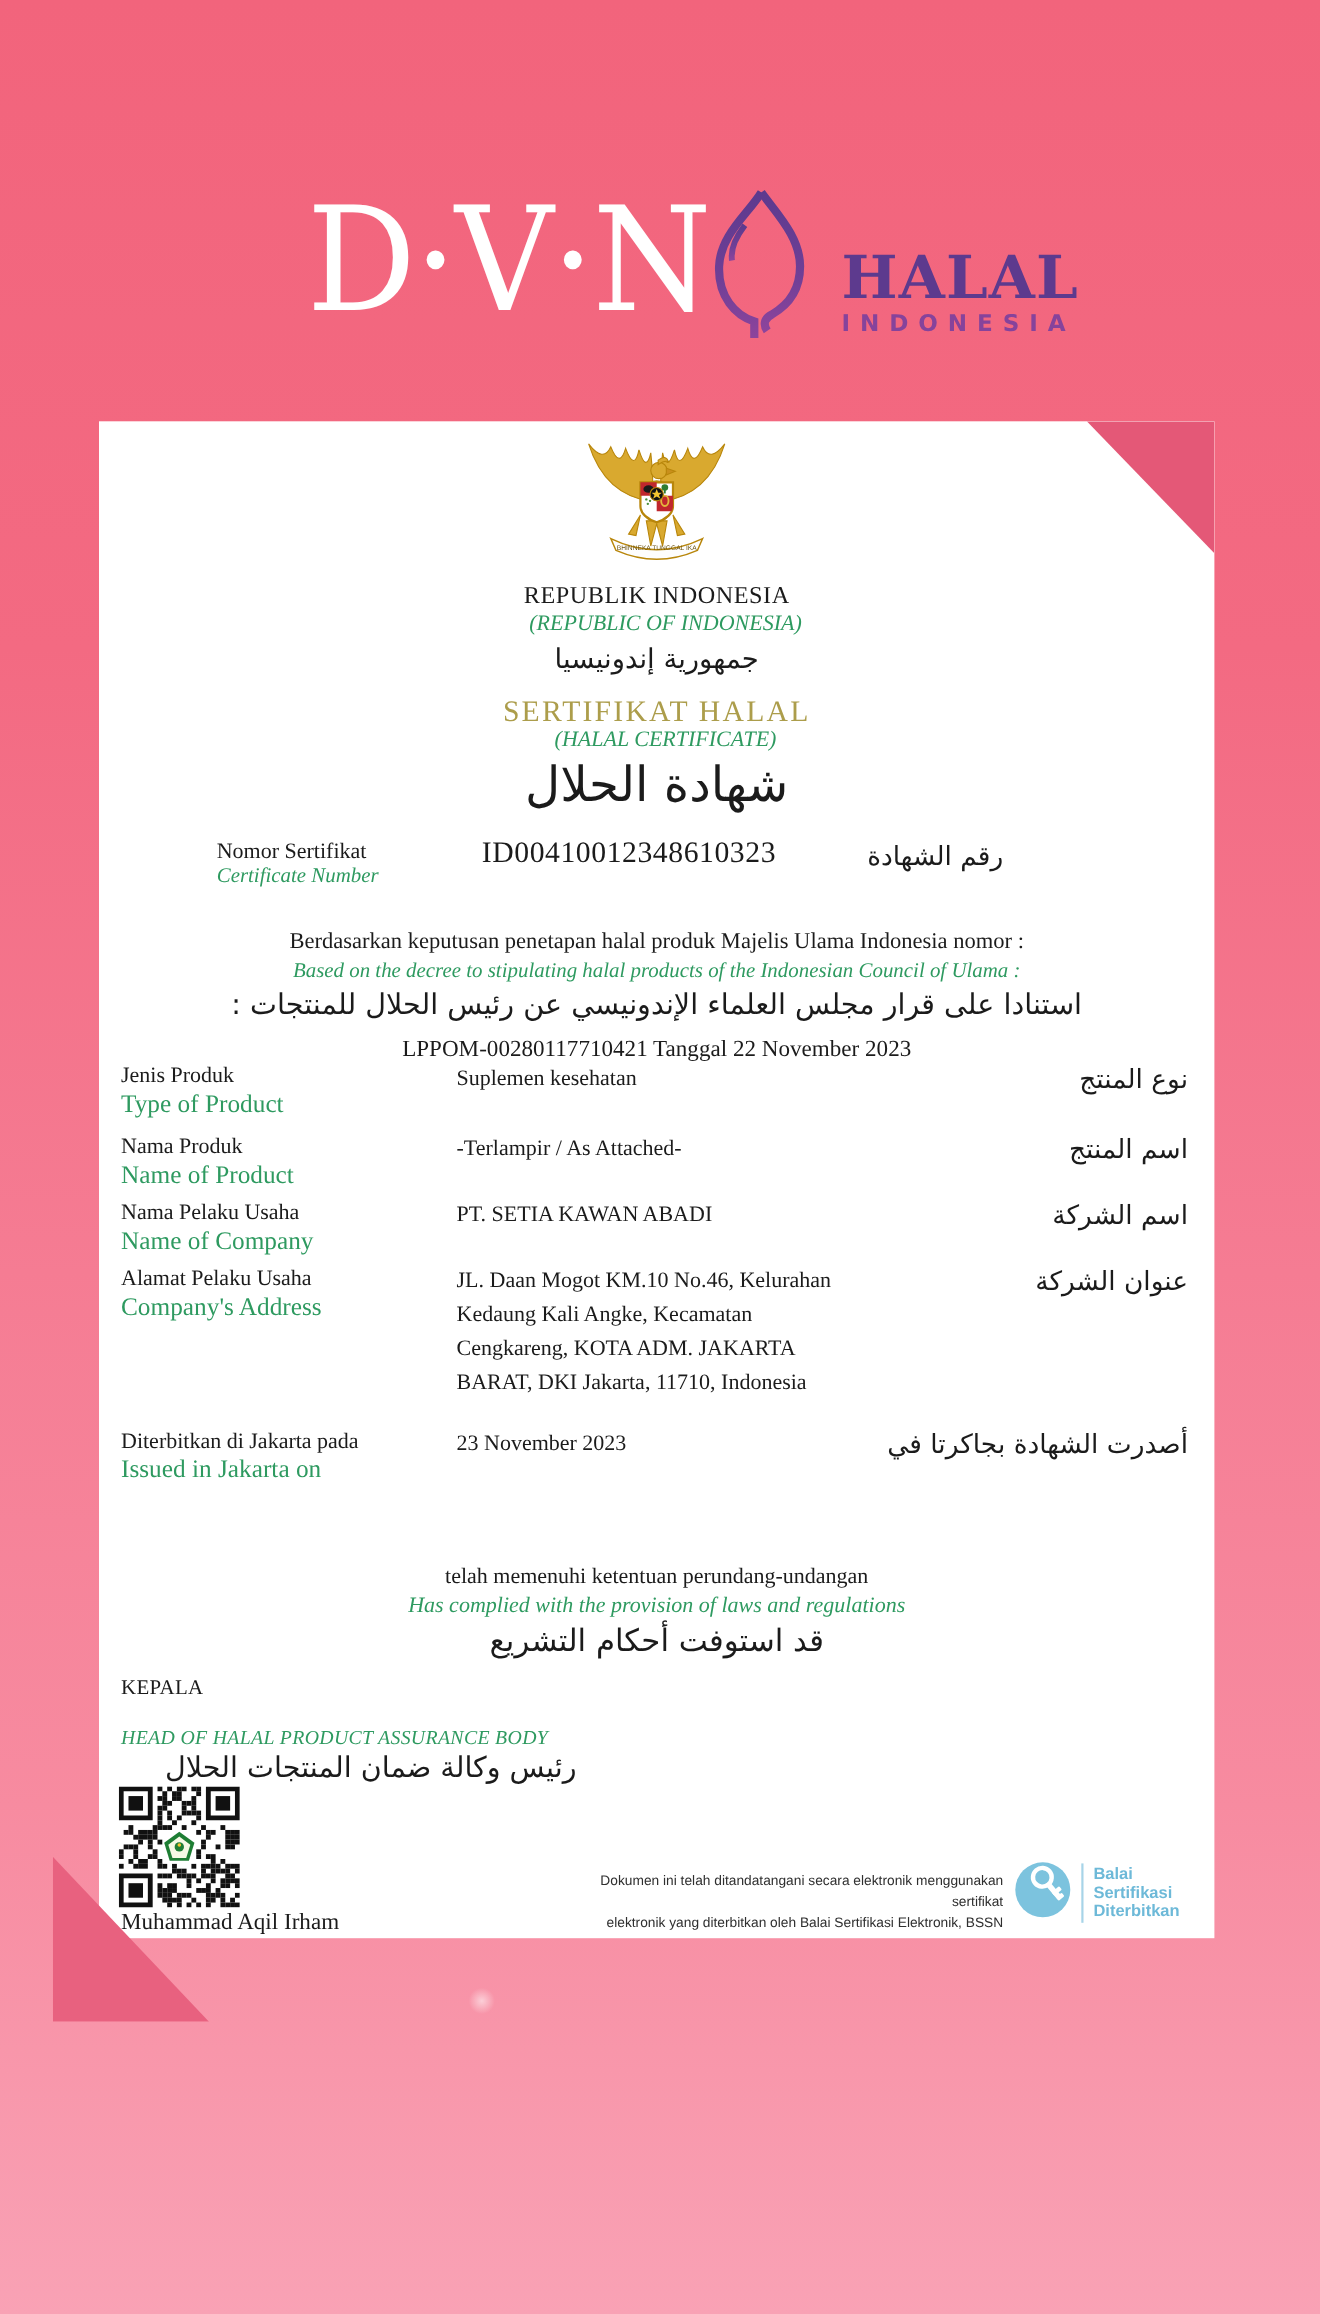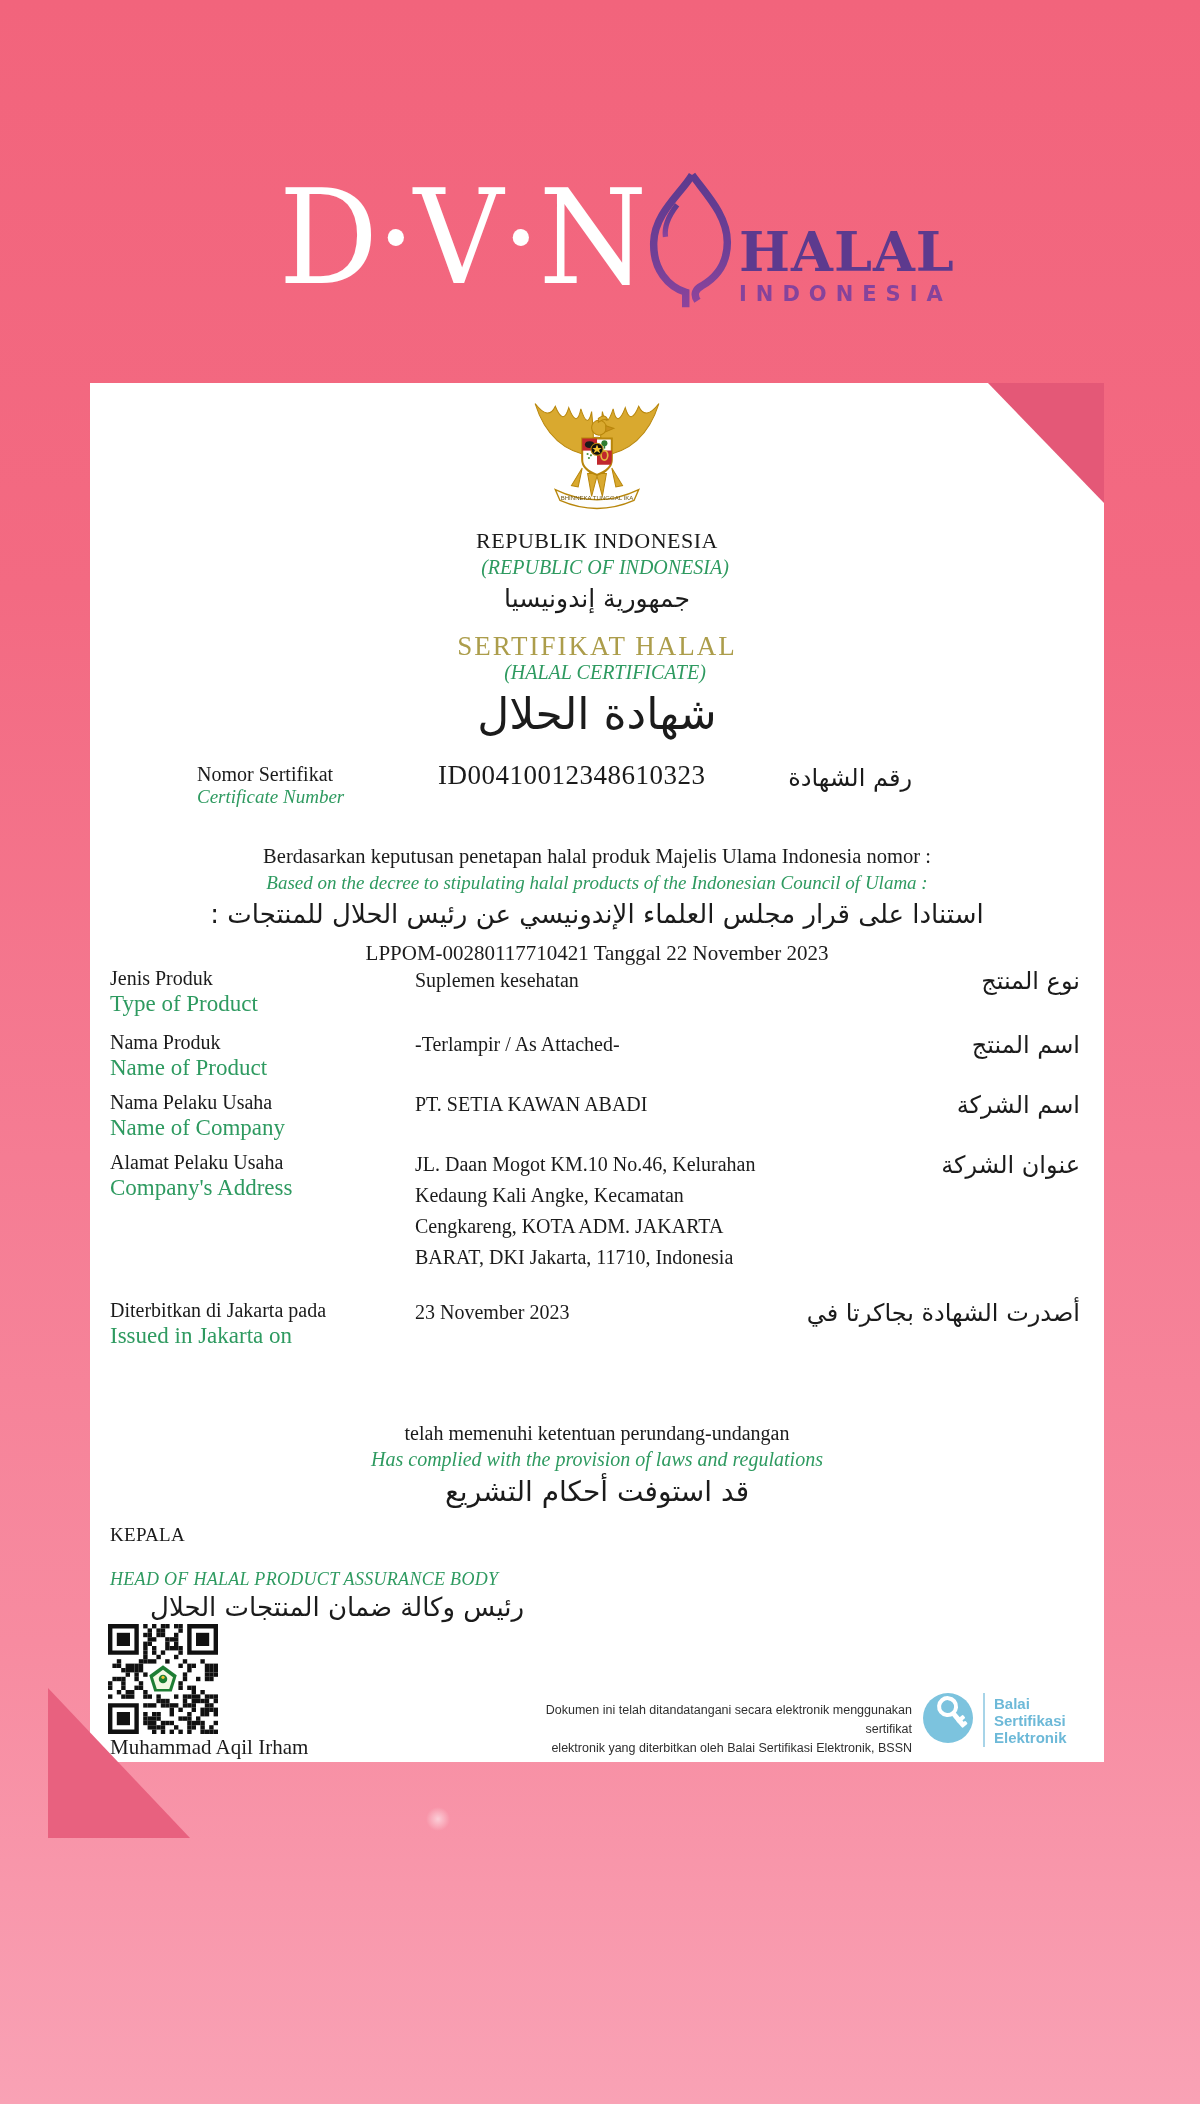--- a/index.html
+++ b/index.html
@@ -11,21 +11,21 @@
   .page {
     position:relative; width:1200px; height:2104px; overflow:hidden;
     background:linear-gradient(180deg,#f2647c 0%,#f36a82 28%,#f57c93 55%,#f78ba0 78%,#f9a2b5 100%);
   }
   
   .dvn {
     position:absolute; left:272px; top:158px; width:380px; height:160px;
     color:#ffffff; font-family:"DejaVu Serif", serif; font-size:124px; line-height:150px;
     letter-spacing:-2px; transform:scaleY(1.06); transform-origin:top left; text-align:center;
   }
-  .halal-logo { position:absolute; left:642px; top:168px; display:flex; align-items:flex-end; gap:1px; height:142px; }
+  .halal-logo { position:absolute; left:642px; top:168px; display:flex; align-items:flex-end; gap:27px; height:142px; }
   .halal-logo svg { display:block; }
   .halal-text { display:flex; flex-direction:column; justify-content:flex-end; padding-bottom:2px; }
   .halal-word {
     font-family:"DejaVu Serif", serif; font-weight:bold; font-size:54px; line-height:52px;
     color:#5d3a8e; letter-spacing:1px;
   }
   .halal-sub {
     font-family:"DejaVu Sans", sans-serif; font-weight:bold; font-size:21px; line-height:28px;
     color:#86439b; letter-spacing:9px; margin-top:2px;
   }
@@ -424,17 +424,17 @@
           <rect x="30.5" y="24" width="5" height="16" rx="1"></rect>
           <rect x="30.5" y="33" width="9" height="4" rx="1"></rect>
           <rect x="30.5" y="39" width="7" height="4" rx="1"></rect>
         </g>
       </svg>
     </span>
     <span class="bse-sep"></span>
     <span class="bse-text">
       <span>Balai</span><br>
       <span>Sertifikasi</span><br>
-      <span>Elektronik</span>
+      <span>Diterbitkan</span>
     </span>
   </div>
 
 </div>
 
 </body></html>

